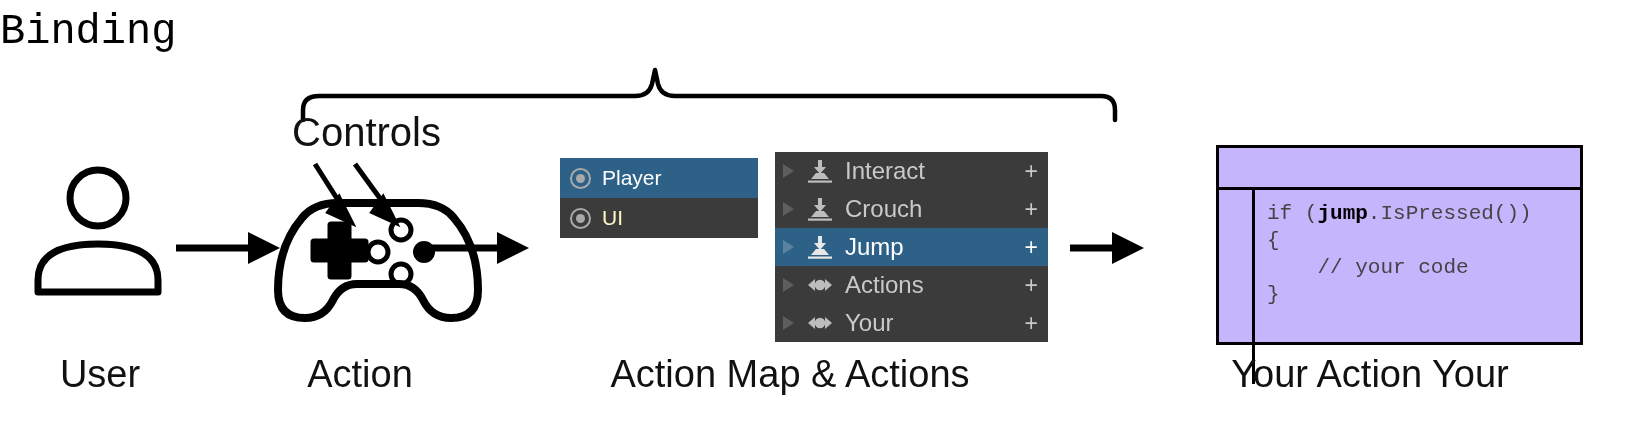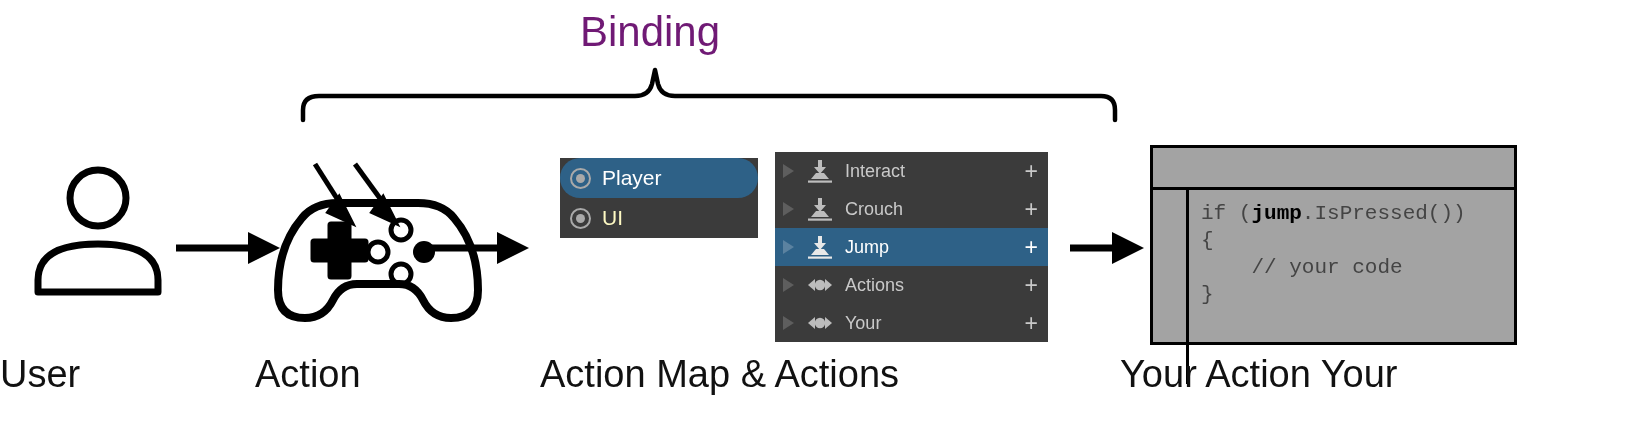--- a/index.html
+++ b/index.html
@@ -8,49 +8,49 @@
     font-family:"Liberation Sans", sans-serif;
     overflow:hidden;position:relative;
   }
   .stage{position:absolute;left:0;top:0;width:1635px;height:434px;}
 
   
   .abs{position:absolute;}
 
   
   .anno-binding{
-    left:0;top:8px;width:1300px;text-align:center;
-    font-size:42px;color:#701a75;letter-spacing:0px;
-    font-family:Liberation Sans, sans-serif;
+    left:0;top:8px;width:1300px;text-align:left;
+    font-size:42px;color:#000000;letter-spacing:0px;
+    font-family:Liberation Mono, monospace;
   }
   .anno-controls{
     left:292px;top:110px;
     font-size:40px;color:#111;
     font-family:"Liberation Sans", sans-serif;
   }
 
   
   .caption{
-    font-size:38px;color:#111;
+    font-size:38px;color:#111;text-align:center;
     font-family:"Liberation Sans", sans-serif;
     top:353px;position:absolute;white-space:nowrap;
   }
   .cap-user{left:0px;width:200px;}
   .cap-device{left:255px;width:210px;}
   .cap-actionmap{left:540px;width:500px;}
   .cap-code{left:1120px;width:500px;}
 
   
   .amap-panel{
     left:560px;top:158px;width:198px;height:80px;
     background:#3b3b3b;
   }
   .amap-row{
     height:40px;display:flex;align-items:center;
-    padding-left:10px;box-sizing:border-box;border-radius:20px;
+    padding-left:10px;box-sizing:border-box;
   }
   .amap-row.sel{background:#2e6187;}
   .amap-row .lbl{
     color:#fef9c3;font-size:21px;margin-left:11px;
     font-family:"Liberation Sans", sans-serif;
   }
   .amap-row.sel .lbl{color:#ffffff;}
 
   
   .ico-amap{
@@ -69,21 +69,21 @@
     left:775px;top:152px;width:273px;height:190px;
     background:#3b3b3b;
   }
   .act-row{
     height:38px;display:flex;align-items:center;
     box-sizing:border-box;position:relative;
     padding-left:8px;padding-right:10px;
   }
   .act-row.sel{background:#2e6187;}
   .act-row .lbl{
-    color:#c9c9c9;font-size:18px;margin-left:12px;
+    color:#c9c9c9;font-size:24px;margin-left:12px;
     font-family:"Liberation Sans", sans-serif;white-space:nowrap;
   }
   .act-row.sel .lbl{color:#ffffff;}
   .act-plus{
     margin-left:auto;color:#c9c9c9;font-size:23px;line-height:1;
     font-family:"Liberation Sans", sans-serif;
   }
   .act-row.sel .act-plus{color:#ffffff;}
 
   
@@ -93,22 +93,22 @@
     border-top:7px solid transparent;
     border-bottom:7px solid transparent;
   }
   .act-row.sel .ico-tri{border-left-color:#5b82a0;}
 
   
   .ico-act{width:26px;height:24px;flex:0 0 auto;margin-left:13px;display:block;}
 
   
   .code-win{
-    left:1150px;top:145px;width:367px;height:200px;
-    border:3px solid #000;box-sizing:border-box;background:#a3a3a3;
+    left:1216px;top:145px;width:367px;height:200px;
+    border:3px solid #000;box-sizing:border-box;background:#c4b5fd;
   }
   .code-titlebar{
     height:42px;border-bottom:3px solid #000;box-sizing:border-box;
   }
   .code-body{position:relative;height:100%;}
   .code-gutter{
     position:absolute;left:33px;top:0;bottom:0;width:3px;background:#000;
   }
   .code-text{
     position:absolute;left:48px;top:10px;right:6px;
@@ -124,20 +124,21 @@
 <body>
 
 <div class="stage">
 
   <div class="abs anno-binding">Binding</div>
 
   <svg class="abs" style="left:295px;top:62px;" width="830" height="62">
     <path d="M8,58 L8,48 Q8,34 24,34 L340,34 Q354,34 357,22 L360,8 L363,22 Q366,34 380,34 L806,34 Q820,34 820,48 L820,58" fill="none" stroke="#000" stroke-width="4.5" stroke-linecap="round" stroke-linejoin="round"></path>
   </svg>
 
+  <div class="abs anno-controls">Controls</div>
 
   <svg class="abs" style="left:295px;top:160px;" width="180" height="100">
     <g stroke="#000" stroke-width="5" fill="#000">
       <line x1="20" y1="4" x2="48" y2="48"></line>
       <polygon points="44,38 56,62 34,52"></polygon>
       <line x1="60" y1="4" x2="92" y2="48"></line>
       <polygon points="88,38 100,62 78,52"></polygon>
     </g>
   </svg>
 

